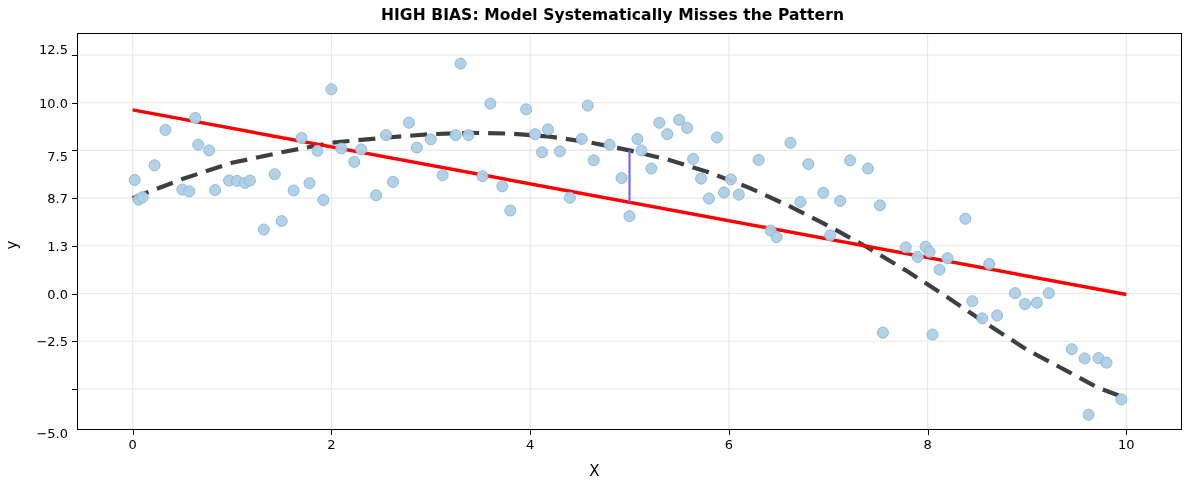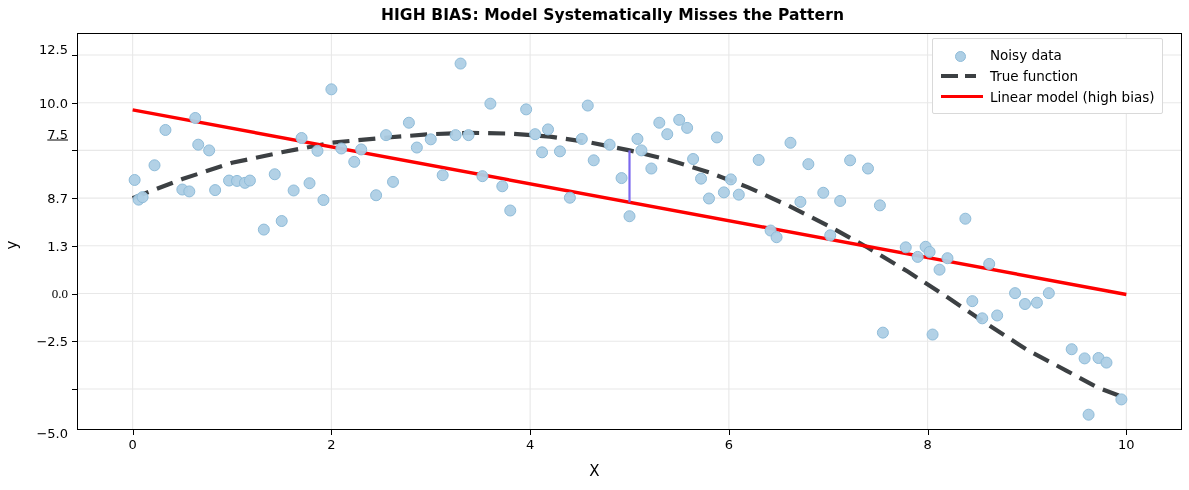--- a/index.html
+++ b/index.html
@@ -38,27 +38,27 @@
   <div id="title">HIGH BIAS: Model Systematically Misses the Pattern</div>
 
   <div id="ylabel">y</div>
   <div id="xlabel">X</div>
 
   <div id="yticks">
       <div class="yt" style="right: 1121px; top: 49px;">12.5</div>
       <div class="ytm" style="right: 1112px; top: 54.9903px;"></div>
       <div class="yt" style="right: 1121px; top: 102.696px; text-align: center;">10.0</div>
       <div class="ytm" style="right: 1112px; top: 102.696px;"></div>
-      <div class="yt" style="right: 1121px; top: 134px; text-decoration: underline;">7.5</div>
+      <div class="yt" style="right: 1121px; top: 156px;">7.5</div>
       <div class="ytm" style="right: 1112px; top: 150.401px;"></div>
       <div class="yt" style="right: 1121px; top: 198.106px;">8.7</div>
       <div class="ytm" style="right: 1112px; top: 198.106px;"></div>
       <div class="yt" style="right: 1121px; top: 245.812px;">1.3</div>
       <div class="ytm" style="right: 1112px; top: 245.812px;"></div>
-      <div class="yt" style="right: 1121px; top: 293.517px; font-family: Liberation Serif, serif;">0.0</div>
+      <div class="yt" style="right: 1121px; top: 293.517px;">0.0</div>
       <div class="ytm" style="right: 1112px; top: 293.517px;"></div>
       <div class="yt" style="right: 1121px; top: 341.222px;">−2.5</div>
       <div class="ytm" style="right: 1112px; top: 341.222px;"></div>
       <div class="yt" style="right: 1121px; top: 388.928px; margin-top: 44px;">−5.0</div>
       <div class="ytm" style="right: 1112px; top: 388.928px;"></div>
     </div>
   <div id="xticks">
       <div class="xt" style="left: 132.653px;">0</div>
       <div class="xtm" style="left: 132.653px;"></div>
       <div class="xt" style="left: 331.392px;">2</div>
@@ -200,37 +200,14 @@
           <circle cx="993.6936936936936" cy="315.2367149758454" r="5.5" fill="#aecfe5" stroke="#8fbcd9" stroke-width="1" fill-opacity="0.95"></circle>
           <circle cx="1006.6117117117117" cy="324.3961352657005" r="5.5" fill="#aecfe5" stroke="#8fbcd9" stroke-width="1" fill-opacity="0.95"></circle>
           <circle cx="1010.5864864864864" cy="380.68840579710144" r="5.5" fill="#aecfe5" stroke="#8fbcd9" stroke-width="1" fill-opacity="0.95"></circle>
           <circle cx="1020.5234234234234" cy="324.0144927536232" r="5.5" fill="#aecfe5" stroke="#8fbcd9" stroke-width="1" fill-opacity="0.95"></circle>
           <circle cx="1028.472972972973" cy="328.59420289855075" r="5.5" fill="#aecfe5" stroke="#8fbcd9" stroke-width="1" fill-opacity="0.95"></circle>
           <circle cx="1043.3783783783783" cy="365.42270531400965" r="5.5" fill="#aecfe5" stroke="#8fbcd9" stroke-width="1" fill-opacity="0.95"></circle>
         </g>
     </svg>
   </div>
 
-  <div id="legend">
-    <div class="lrow">
-      <span class="lkey">
-          <i class="ldot"></i>
-        </span>
-      <span class="ltext">Noisy data</span>
-    </div>
-    <div class="lrow">
-      <span class="lkey">
-        <span class="ldashwrap">
-            <i class="ldash" style="left:0;width:17px"></i>
-            <i class="ldash" style="left:24px;width:11px"></i>
-          </span>
-      </span>
-      <span class="ltext">True function</span>
-    </div>
-    <div class="lrow">
-      <span class="lkey">
-          <i class="lline"></i>
-        </span>
-      <span class="ltext">Linear model (high bias)</span>
-    </div>
-  </div>
 
 </div>
 
 </body></html>

